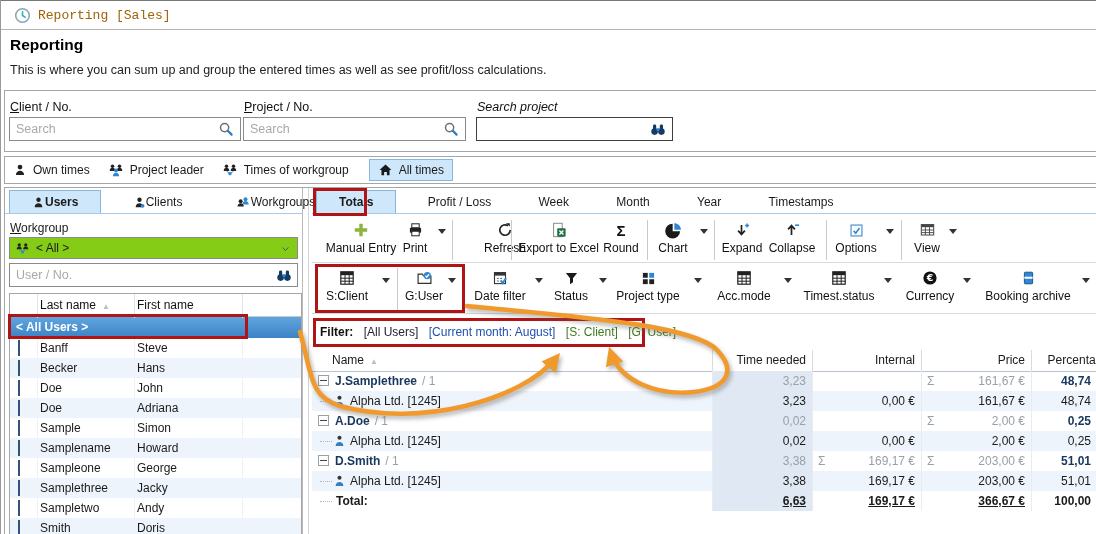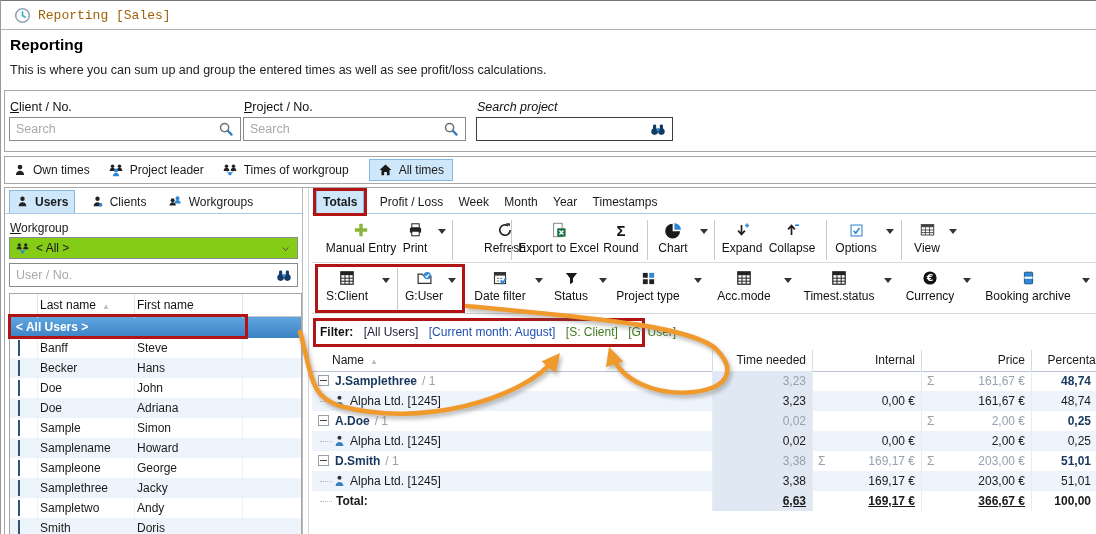--- a/index.html
+++ b/index.html
@@ -18,21 +18,21 @@
   .sinput{position:absolute;top:117px;height:24px;box-sizing:border-box;border:1px solid #8a8a8a;
           font-family:"Liberation Sans",sans-serif;font-size:12.5px;padding:0 26px 0 6px;color:#222;}
   .sinput::placeholder{color:#a9a9a9;}
   .inicon{position:absolute;top:121px;width:16px;height:16px;}
   
   .scopetabs{position:absolute;left:4px;top:156px;width:1196px;height:28px;border:1px solid #a6a6a6;
              box-sizing:border-box;display:flex;align-items:center;gap:18px;padding-left:8px;background:#fff;}
   .stab{display:flex;align-items:center;gap:6px;cursor:default;}
   .stab.sel{background:#cfe7fb;border:1px solid #86b7dc;padding:3px 8px;margin-left:2px;}
   
-  .ptab{display:inline-flex;align-items:flex-start;gap:6px;padding:4px 6px;}
+  .ptab{display:inline-flex;align-items:flex-end;gap:0;padding:4px 22px;}
   .ptab.sel{background:#cfe7fb;border:1px solid #86b7dc;font-weight:bold;}
   .tabline{position:absolute;height:1px;background:#a9c9e6;}
   
   .tbtn{position:absolute;display:flex;flex-direction:column;align-items:center;justify-content:flex-start;gap:2px;
         font-size:12px;color:#111;text-align:center;}
   .tbtn .ic{height:18px;display:flex;align-items:center;justify-content:center;}
   .caret{position:absolute;width:0;height:0;border-left:4px solid transparent;border-right:4px solid transparent;
          border-top:5px solid #333;}
   .vsep{position:absolute;width:1px;background:#c9c9c9;}
   

